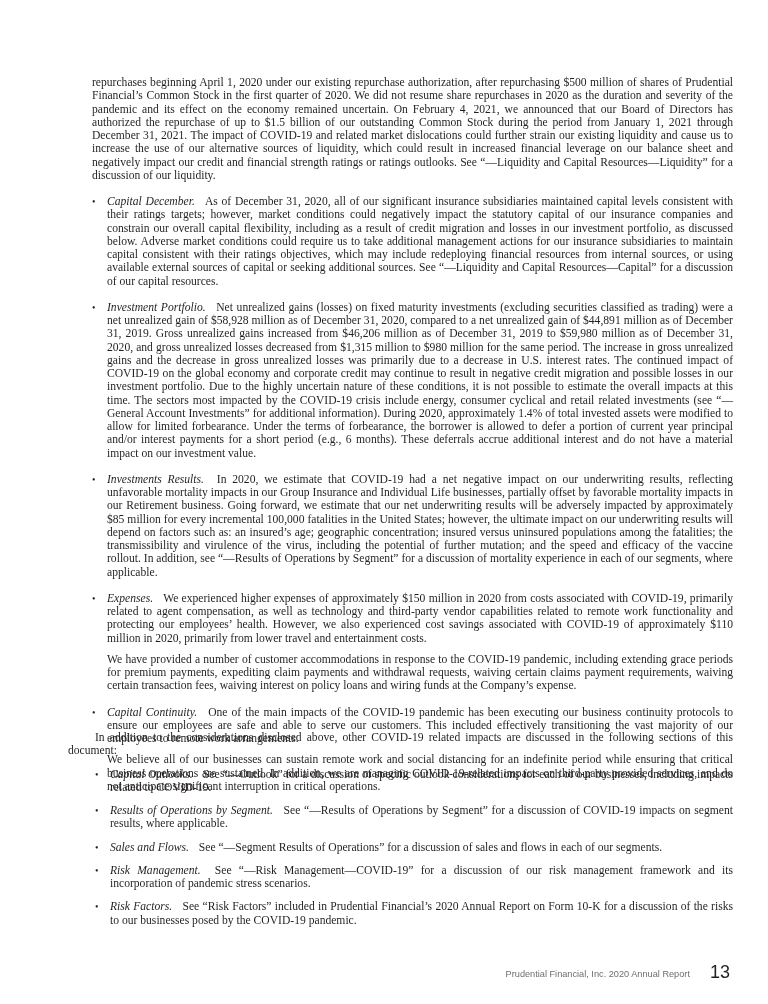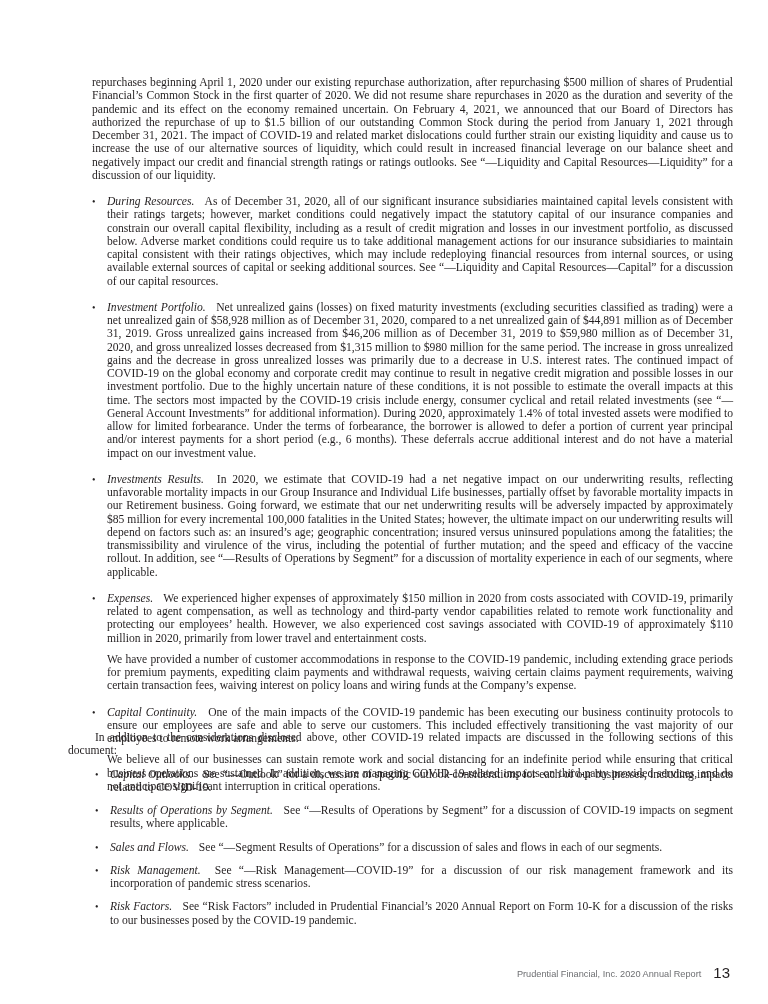--- a/index.html
+++ b/index.html
@@ -16,33 +16,33 @@
     .bullet-item { position: relative; padding-left: 15px; text-align: justify; margin-top: 13px; }
     .bullet-item .dot { position: absolute; left: 0; top: 0; font-size: 10px; }
     .bullet-item .sub { margin-top: 8px; text-align: justify; }
     .lead { font-style: italic; }
     .lead-gap { display: inline-block; width: 7px; }
     .lower { position: absolute; left: 68px; top: 731px; width: 665px; }
     .lower .intro { text-indent: 27px; text-align: justify; }
     .lower .bullets { margin-left: 27px; }
     .lower .bullet-item { margin-top: 10px; }
     .footer { position: absolute; right: 38px; top: 966px; font-family: "Liberation Sans", "DejaVu Sans", sans-serif; color: #6d6e71; font-size: 9.2px; }
-    .footer .pg { font-size: 15px; color: #231f20; margin-left: 12px; vertical-align: -1px; }
+    .footer .pg { font-size: 18px; color: #231f20; margin-left: 20px; vertical-align: -1px; }
   </style>
 </head>
 <body>
 
 <div class="page">
 
   <div class="upper">
     <p class="cont" style="margin:0">repurchases beginning April 1, 2020 under our existing repurchase authorization, after repurchasing $500 million of shares of Prudential Financial’s Common Stock in the first quarter of 2020. We did not resume share repurchases in 2020 as the duration and severity of the pandemic and its effect on the economy remained uncertain. On February 4, 2021, we announced that our Board of Directors has authorized the repurchase of up to $1.5 billion of our outstanding Common Stock during the period from January 1, 2021 through December 31, 2021. The impact of COVID-19 and related market dislocations could further strain our existing liquidity and cause us to increase the use of our alternative sources of liquidity, which could result in increased financial leverage on our balance sheet and negatively impact our credit and financial strength ratings or ratings outlooks. See “—Liquidity and Capital Resources—Liquidity” for a discussion of our liquidity.</p>
 
     <div class="bullet-item">
       <span class="dot">•</span>
-      <span class="lead">During Resources.</span><span class="lead-gap"></span>
+      <span class="lead">Capital December.</span><span class="lead-gap"></span>
       <span>As of December 31, 2020, all of our significant insurance subsidiaries maintained capital levels consistent with their ratings targets; however, market conditions could negatively impact the statutory capital of our insurance companies and constrain our overall capital flexibility, including as a result of credit migration and losses in our investment portfolio, as discussed below. Adverse market conditions could require us to take additional management actions for our insurance subsidiaries to maintain capital consistent with their ratings objectives, which may include redeploying financial resources from internal sources, or using available external sources of capital or seeking additional sources. See “—Liquidity and Capital Resources—Capital” for a discussion of our capital resources.</span>
     </div>
 
     <div class="bullet-item">
       <span class="dot">•</span>
       <span class="lead">Investment Portfolio.</span><span class="lead-gap"></span>
       <span>Net unrealized gains (losses) on fixed maturity investments (excluding securities classified as trading) were a net unrealized gain of $58,928 million as of December 31, 2020, compared to a net unrealized gain of $44,891 million as of December 31, 2019. Gross unrealized gains increased from $46,206 million as of December 31, 2019 to $59,980 million as of December 31, 2020, and gross unrealized losses decreased from $1,315 million to $980 million for the same period. The increase in gross unrealized gains and the decrease in gross unrealized losses was primarily due to a decrease in U.S. interest rates. The continued impact of COVID-19 on the global economy and corporate credit may continue to result in negative credit migration and possible losses in our investment portfolio. Due to the highly uncertain nature of these conditions, it is not possible to estimate the overall impacts at this time. The sectors most impacted by the COVID-19 crisis include energy, consumer cyclical and retail related investments (see “—General Account Investments” for additional information). During 2020, approximately 1.4% of total invested assets were modified to allow for limited forbearance. Under the terms of forbearance, the borrower is allowed to defer a portion of current year principal and/or interest payments for a short period (e.g., 6 months). These deferrals accrue additional interest and do not have a material impact on our investment value.</span>
     </div>
 
     <div class="bullet-item">

